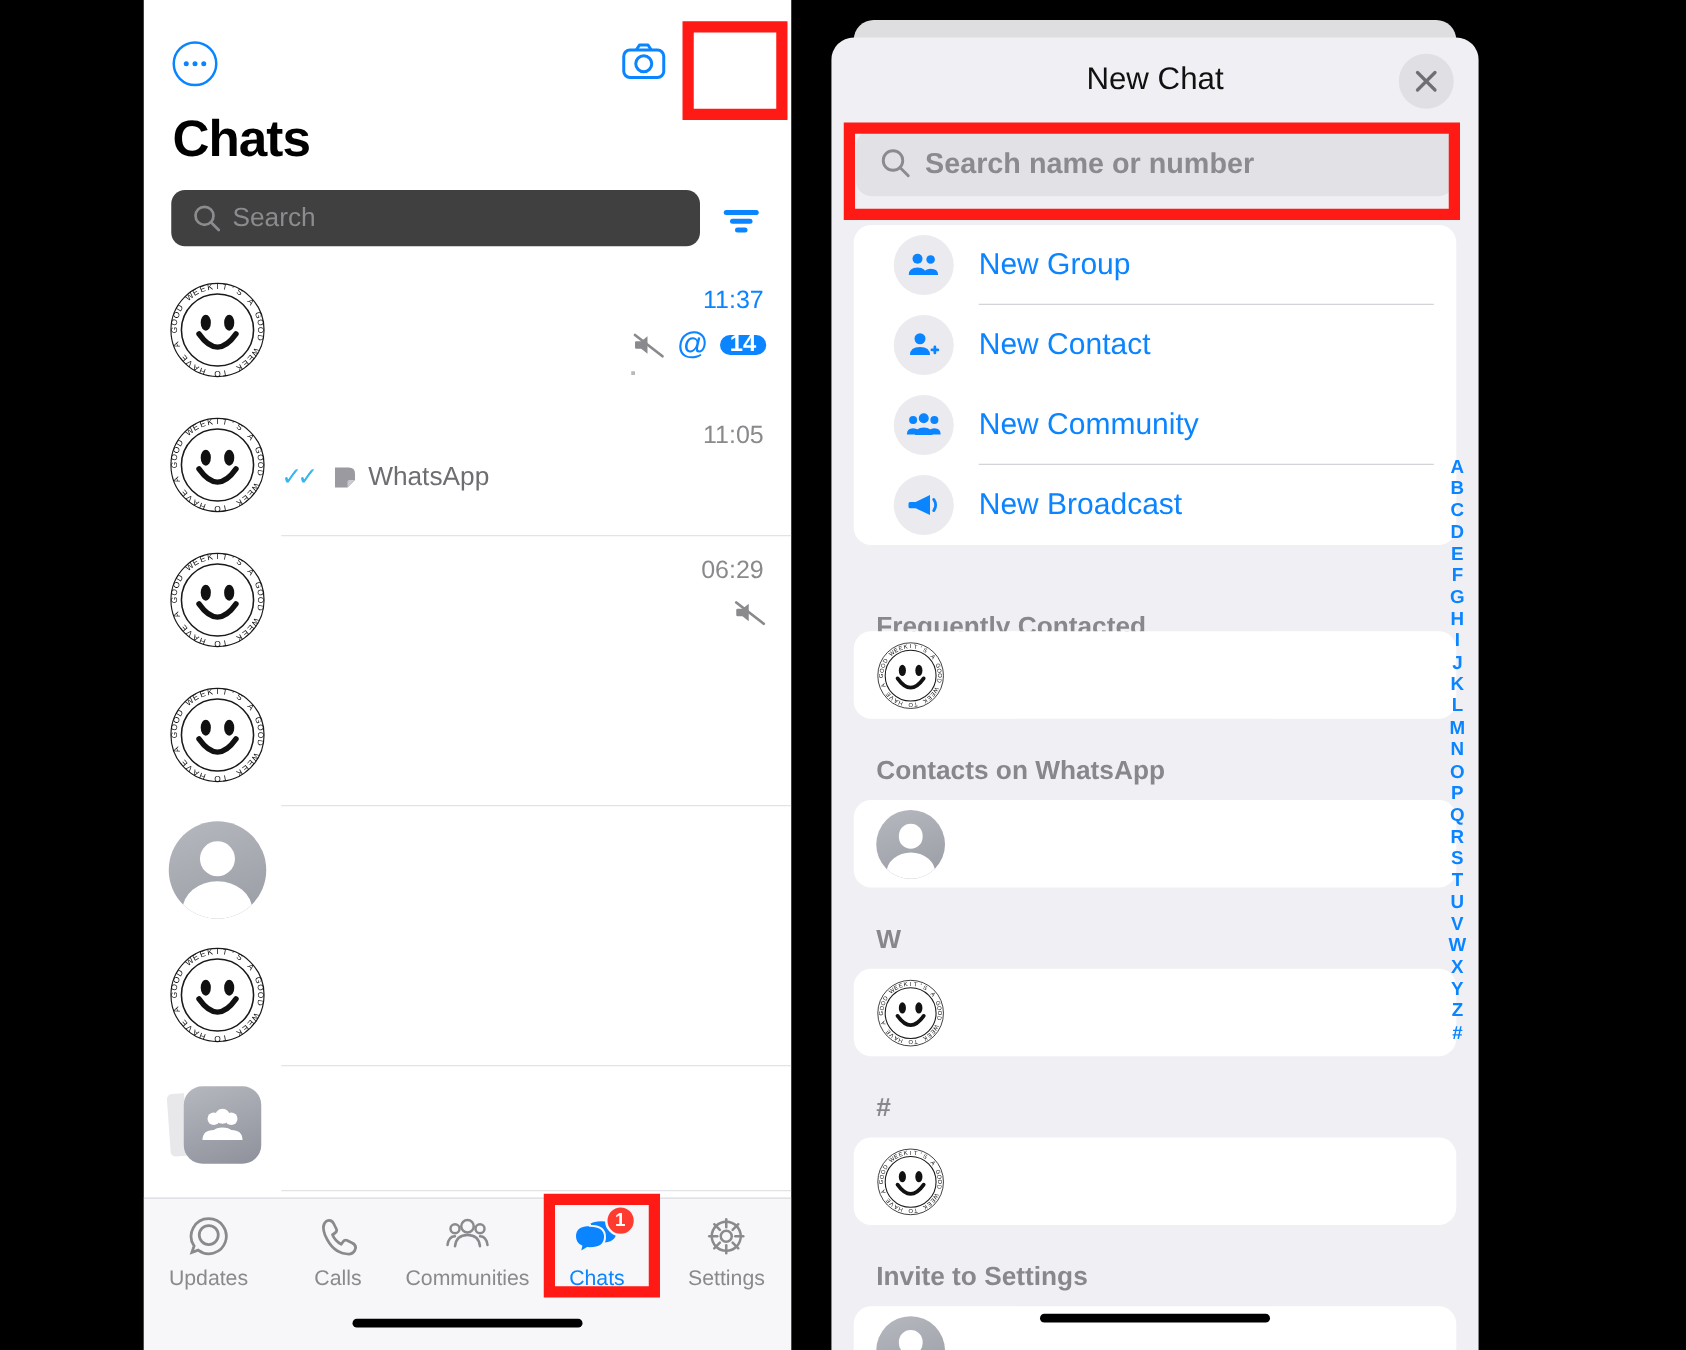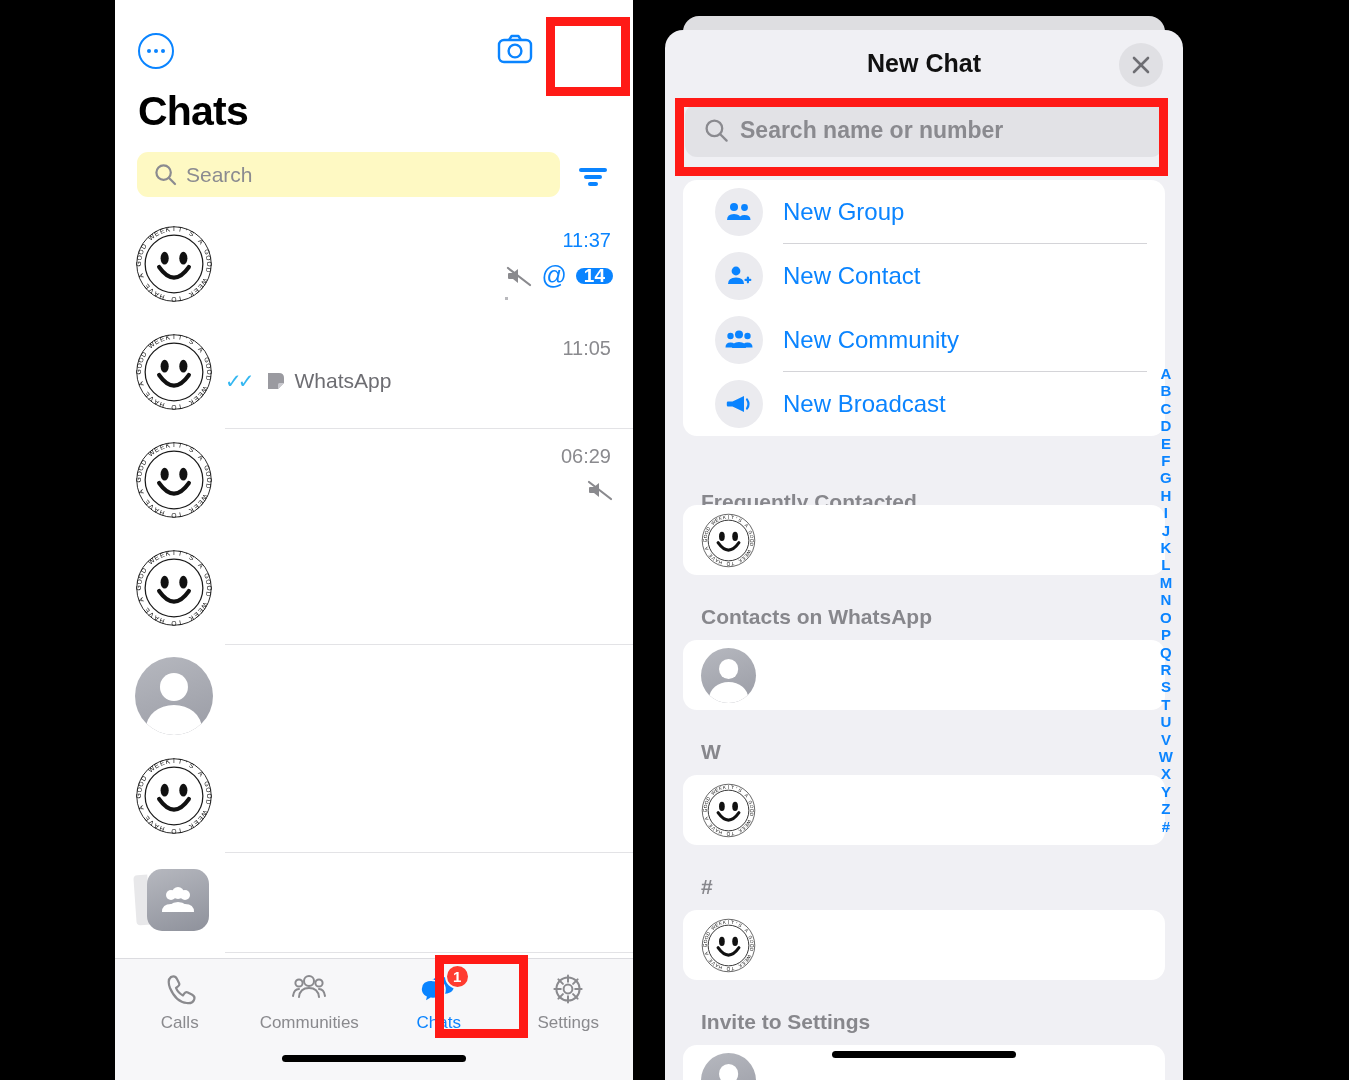--- a/index.html
+++ b/index.html
@@ -26,21 +26,21 @@
   .cam-btn{ position:absolute; left:382px; top:34px; width:36px; height:30px; }
   .cam-btn svg{ display:block; }
 
   .l-title{
     position:absolute; left:23px; top:88px;
     font-size:41px; font-weight:bold; letter-spacing:-0.8px; color:#000;
   }
   .l-searchrow{ position:absolute; left:0; top:152px; width:518px; height:48px; }
   .l-search{
     position:absolute; left:22px; top:0; width:423px; height:45px;
-    background:#fef9c3; border-radius:11px;
+    background:#404040; border-radius:11px;
     display:flex; align-items:center; padding-left:17px; gap:9px;
   }
   .l-search .ph{ font-size:21px; color:#8b8b90; }
   .filter-ic{ position:absolute; left:458px; top:8px; width:40px; height:30px; }
 
   .chatlist{ position:absolute; left:0; top:213px; width:518px; height:745px; }
   .chat-row{ position:relative; width:518px; }
   .chat-row .av{ position:absolute; left:20px; top:12px; width:78px; height:78px; }
   .chat-row .time{
     position:absolute; right:22px; top:16px; font-size:20px; color:#8a8a8e;
@@ -126,21 +126,21 @@
     position:absolute; left:18px; top:16px; width:482px; height:70px;
     background:#dedee1; border-radius:16px 16px 0 0;
   }
   .sheet{
     position:absolute; left:0; top:30px; width:518px; height:1050px;
     background:#f0f0f4; border-radius:18px 18px 0 0; overflow:hidden;
   }
   .sheet-head{ position:relative; height:66px; }
   .sheet-title{
     position:absolute; left:0; right:0; top:19px; text-align:center;
-    font-size:25px; font-weight:bold; color:#111;
+    font-size:25px; font-weight:normal; color:#111;
   }
   .close-btn{
     position:absolute; right:20px; top:13px; width:44px; height:44px;
     border-radius:50%; background:#e0e0e4;
     display:flex; align-items:center; justify-content:center;
   }
   .r-search{
     position:absolute; left:20px; top:74px; width:478px; height:53px;
     background:#e2e2e6; border-radius:12px;
     display:flex; align-items:center; padding-left:19px; gap:11px;
@@ -512,20 +512,29 @@
             </div>
           </div>
           <div class="divider"></div>
         </div>
       </div>
 
     <div class="tabbar">
       <div class="tabs">
           <div class="tab">
             <div class="ic">
+              <svg width="34" height="34" viewBox="0 0 34 34">
+    <path d="M17 3 a14 14 0 1 1-8.5 25.1 L3.5 30 l1.8-5.2 A14 14 0 0 1 17 3z" fill="none" stroke="#8a8a8e" stroke-width="2.2"></path>
+    <circle cx="17" cy="16" r="7.6" fill="none" stroke="#8a8a8e" stroke-width="2.2"></circle>
+              </svg>
+    </div>
+    <div class="lbl">Updates</div>
+          </div>
+          <div class="tab">
+            <div class="ic">
               <svg width="32" height="32" viewBox="0 0 32 32">
     <path d="M7 4 q4-2 6 2 l2 4 q1 2-1 3.4 l-2 1.4 q2 5 7 7.6 l1.4-2 q1.4-2 3.4-1 l4 2 q4 2 2 6 q-2 3.6-7 2.6 Q12 29 6 15 Q3 7 7 4z" fill="none" stroke="#8a8a8e" stroke-width="2.2" stroke-linejoin="round"></path>
               </svg>
     </div>
     <div class="lbl">Calls</div>
           </div>
           <div class="tab">
             <div class="ic">
               <svg width="36" height="30" viewBox="0 0 36 30">
     <circle cx="8" cy="9" r="3.6" fill="none" stroke="#8a8a8e" stroke-width="2"></circle>

